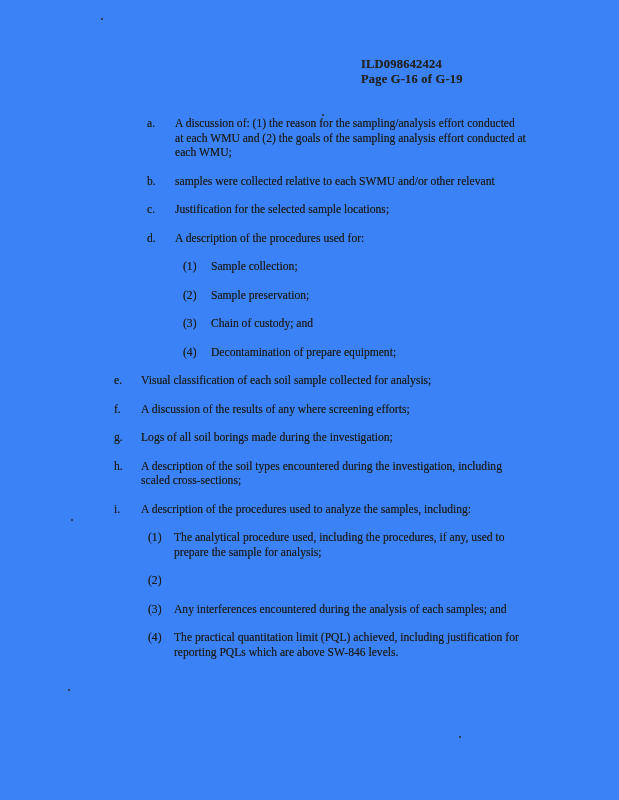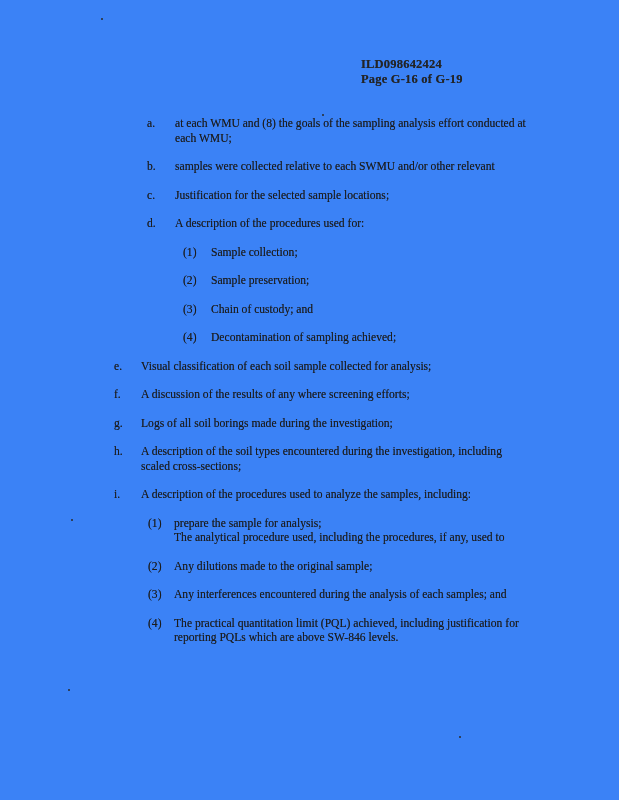--- a/index.html
+++ b/index.html
@@ -73,21 +73,22 @@
 
   <div class="scan-header">
     <div>ILD098642424</div>
     <div>Page G-16 of G-19</div>
   </div>
 
   <div class="items">
       <div class="item lvl-letter">
         <span class="label">a.</span>
         <span class="lines">
-          <div>at each WMU and (8) the goals of the sampling analysis effort conducted at</div>
+          <div>A discussion of:  (1) the reason for the sampling/analysis effort conducted</div>
+          <div>at each WMU and (2) the goals of the sampling analysis effort conducted at</div>
           <div>each WMU;</div>
         </span>
       </div>
       <div class="item lvl-letter">
         <span class="label">b.</span>
         <span class="lines">
           <div>samples were collected relative to each SWMU and/or other relevant</div>
         </span>
       </div>
       <div class="item lvl-letter">
@@ -116,21 +117,21 @@
       </div>
       <div class="item lvl-numDeep">
         <span class="label">(3)</span>
         <span class="lines">
           <div>Chain of custody; and</div>
         </span>
       </div>
       <div class="item lvl-numDeep">
         <span class="label">(4)</span>
         <span class="lines">
-          <div>Decontamination of sampling achieved;</div>
+          <div>Decontamination of prepare equipment;</div>
         </span>
       </div>
       <div class="item lvl-root">
         <span class="label">e.</span>
         <span class="lines">
           <div>Visual classification of each soil sample collected for analysis;</div>
         </span>
       </div>
       <div class="item lvl-root">
         <span class="label">f.</span>
@@ -153,29 +154,26 @@
       </div>
       <div class="item lvl-root">
         <span class="label">i.</span>
         <span class="lines">
           <div>A description of the procedures used to analyze the samples, including:</div>
         </span>
       </div>
       <div class="item lvl-num">
         <span class="label">(1)</span>
         <span class="lines">
+          <div>The analytical procedure used, including the procedures, if any, used to</div>
           <div>prepare the sample for analysis;</div>
-          <div>The analytical procedure used, including the procedures, if any, used to</div>
         </span>
       </div>
       <div class="item lvl-num">
         <span class="label">(2)</span>
-        <span class="lines">
-          <div>Any dilutions made to the original sample;</div>
-        </span>
       </div>
       <div class="item lvl-num">
         <span class="label">(3)</span>
         <span class="lines">
           <div>Any interferences encountered during the analysis of each samples; and</div>
         </span>
       </div>
       <div class="item lvl-num">
         <span class="label">(4)</span>
         <span class="lines">

